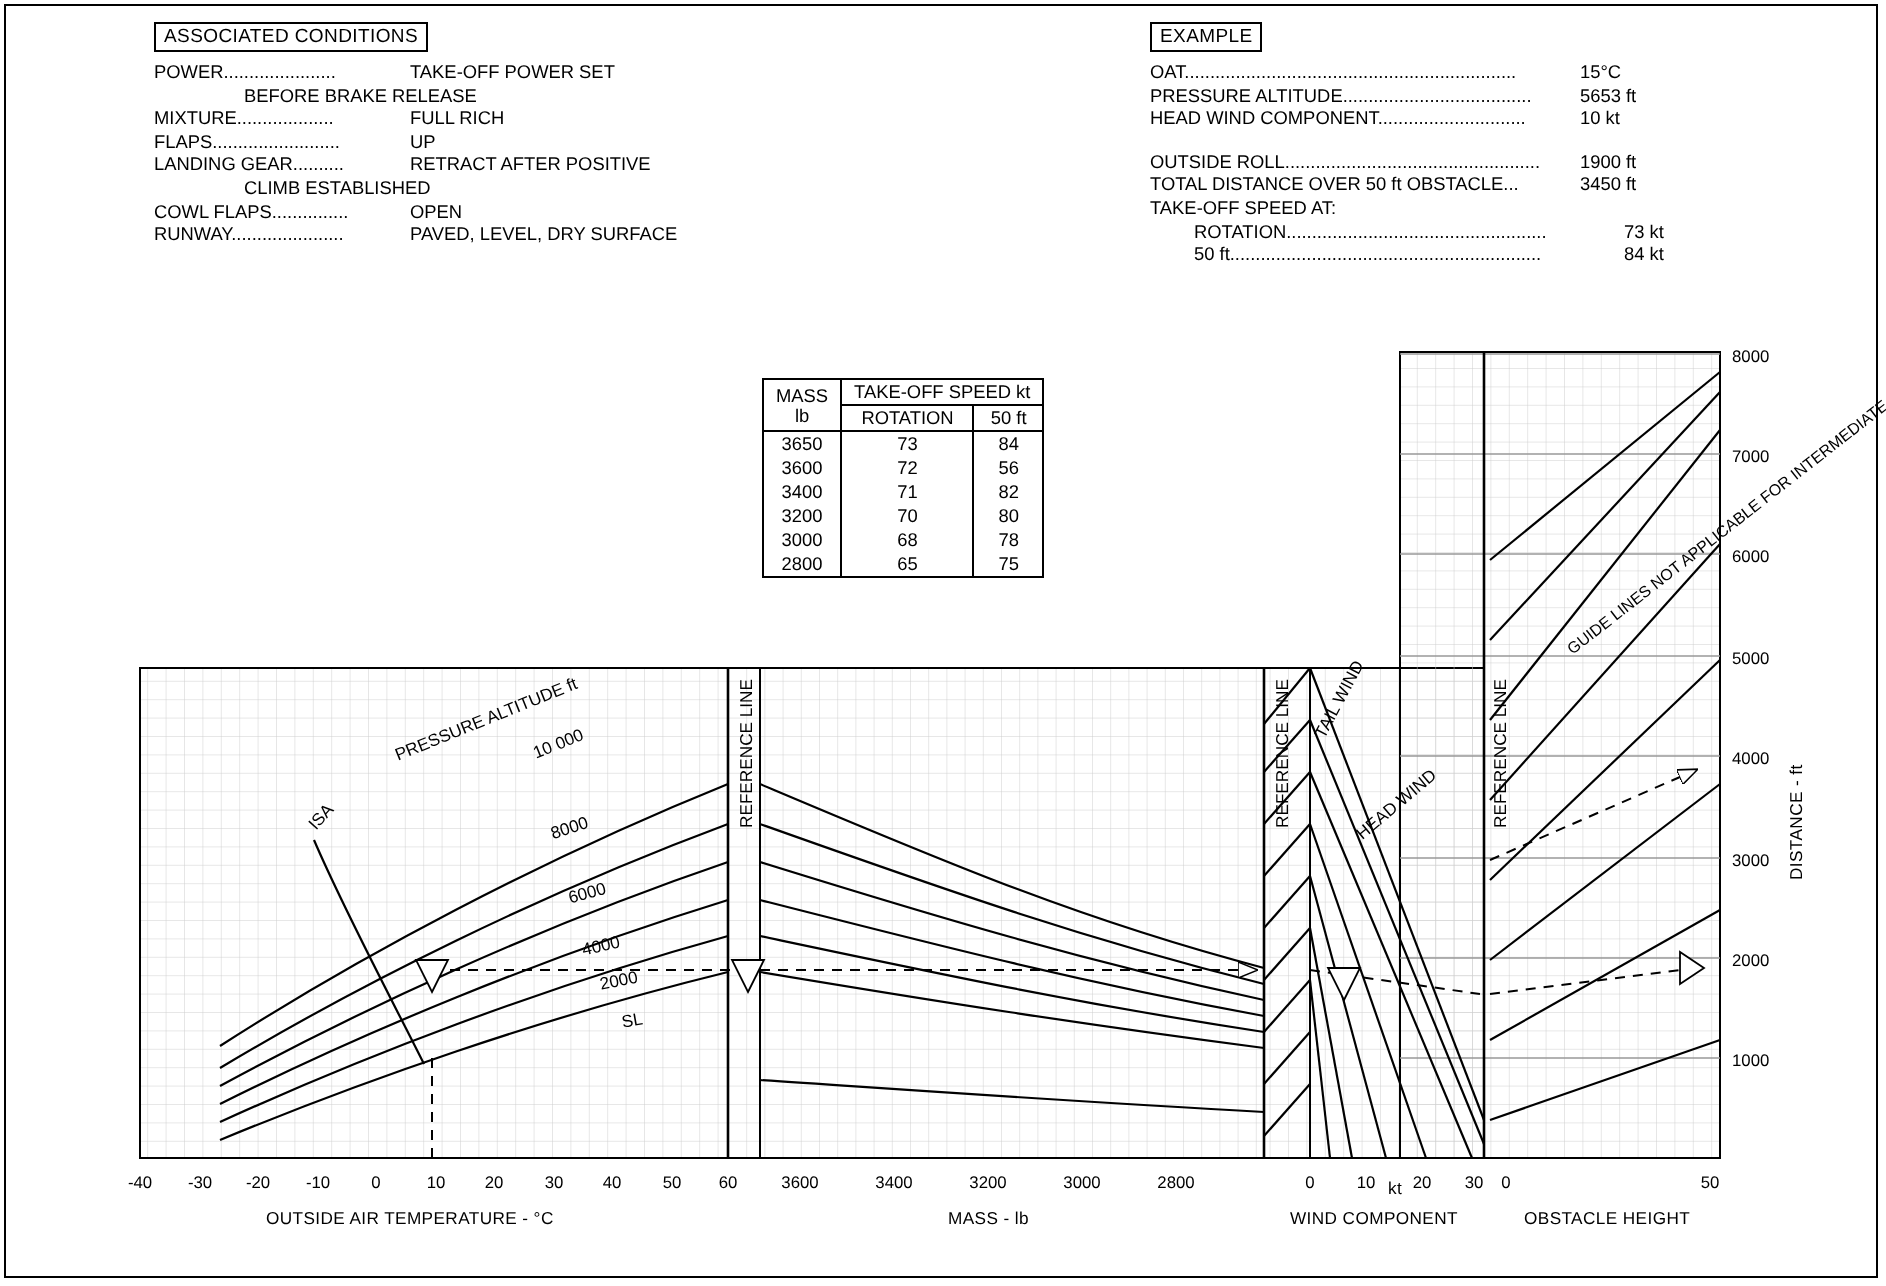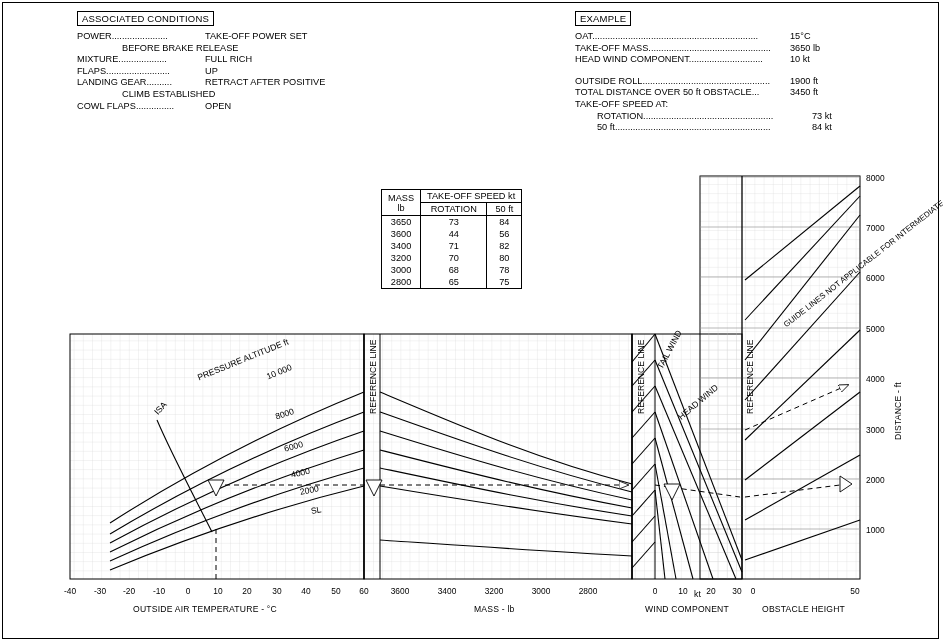--- a/index.html
+++ b/index.html
@@ -54,33 +54,37 @@
         <span class="lab">LANDING GEAR..........</span>
         <span class="val">RETRACT AFTER POSITIVE</span>
       </div>
       <div class="row ind">
         <span class="val">CLIMB ESTABLISHED</span>
       </div>
       <div class="row">
         <span class="lab">COWL FLAPS...............</span>
         <span class="val">OPEN</span>
       </div>
+      <div class="row">
+        <span class="lab">RUNWAY......................</span>
+        <span class="val">PAVED, LEVEL, DRY SURFACE</span>
+      </div>
     </div>
   </div>
 
   <div class="ex">
     <span class="boxhdr">EXAMPLE</span>
     <div class="rows">
       <div class="row exrow">
         <span class="lab">OAT.................................................................</span>
         <span class="val">15°C</span>
       </div>
       <div class="row exrow">
-        <span class="lab">TAKE-OFF MASS................................................</span>
-        <span class="val">3650 lb</span>
+        <span class="lab">PRESSURE ALTITUDE.....................................</span>
+        <span class="val">5653 ft</span>
       </div>
       <div class="row exrow">
         <span class="lab">HEAD WIND COMPONENT.............................</span>
         <span class="val">10 kt</span>
       </div>
       <div class="gap"></div>
       <div class="row exrow">
         <span class="lab">OUTSIDE ROLL..................................................</span>
         <span class="val">1900 ft</span>
       </div>
@@ -116,21 +120,21 @@
       <td>ROTATION</td>
       <td>50 ft</td>
     </tr>
     <tr>
       <td style="border-bottom:none">3650</td>
       <td style="border-bottom:none">73</td>
       <td style="border-bottom:none">84</td>
     </tr>
     <tr>
       <td style="border-top:none;border-bottom:none">3600</td>
-      <td style="border-top:none;border-bottom:none">44</td>
+      <td style="border-top:none;border-bottom:none">72</td>
       <td style="border-top:none;border-bottom:none">56</td>
     </tr>
     <tr>
       <td style="border-top:none;border-bottom:none">3400</td>
       <td style="border-top:none;border-bottom:none">71</td>
       <td style="border-top:none;border-bottom:none">82</td>
     </tr>
     <tr>
       <td style="border-top:none;border-bottom:none">3200</td>
       <td style="border-top:none;border-bottom:none">70</td>

